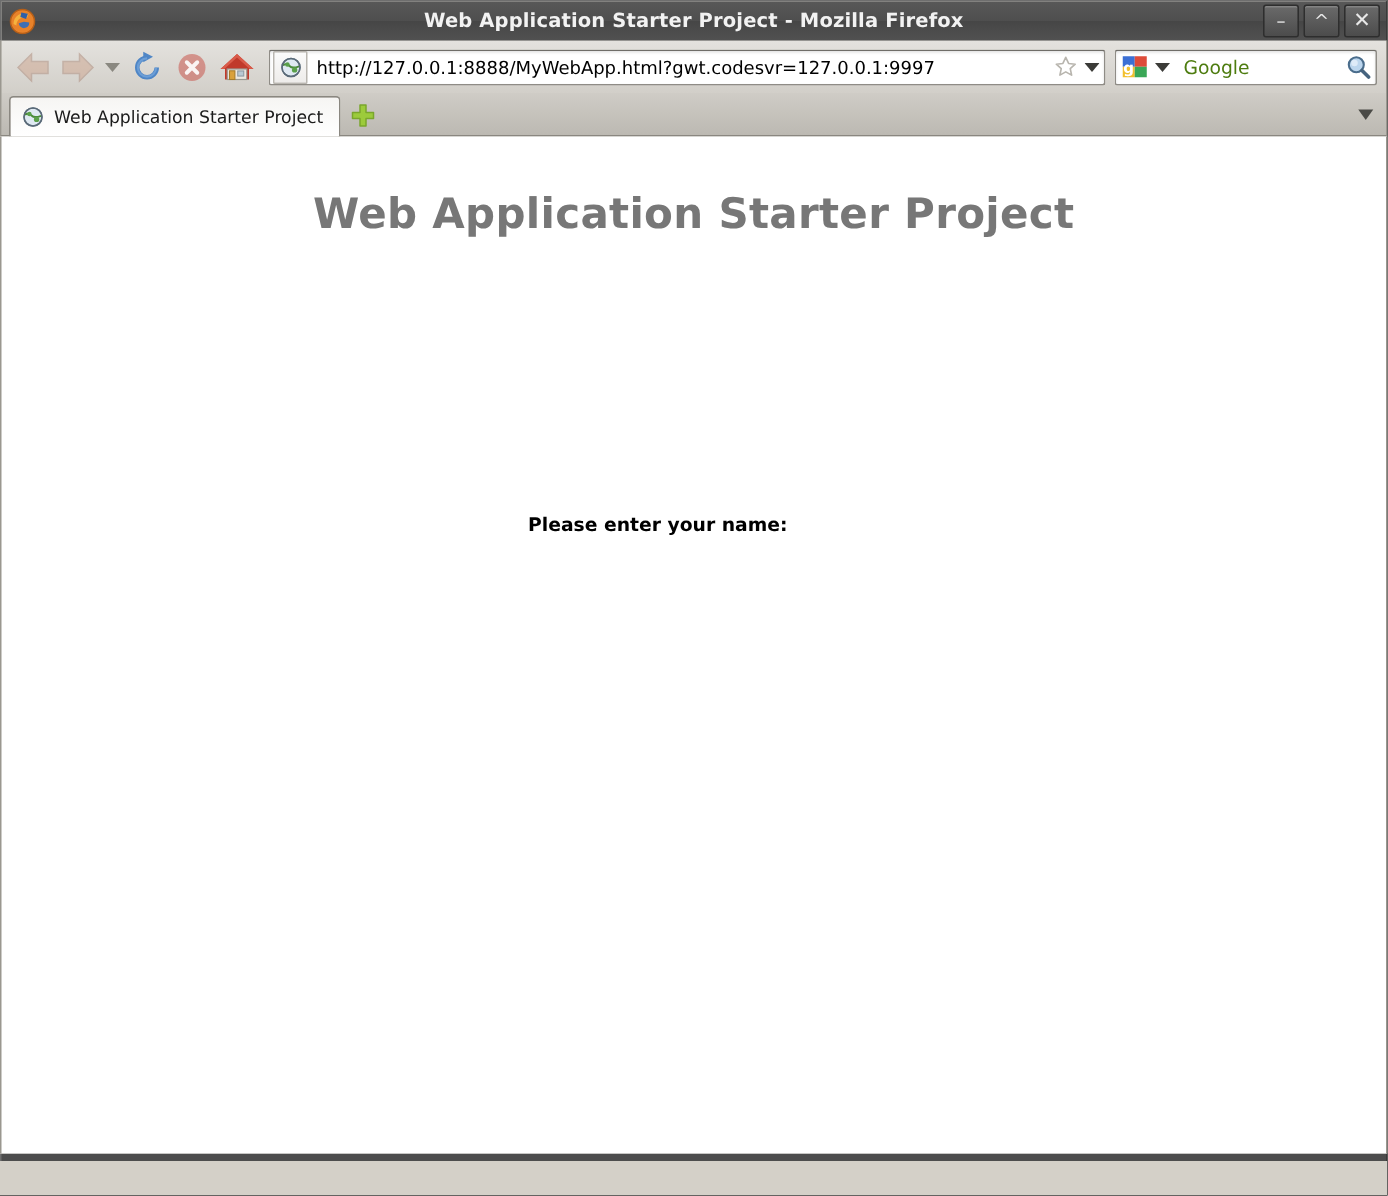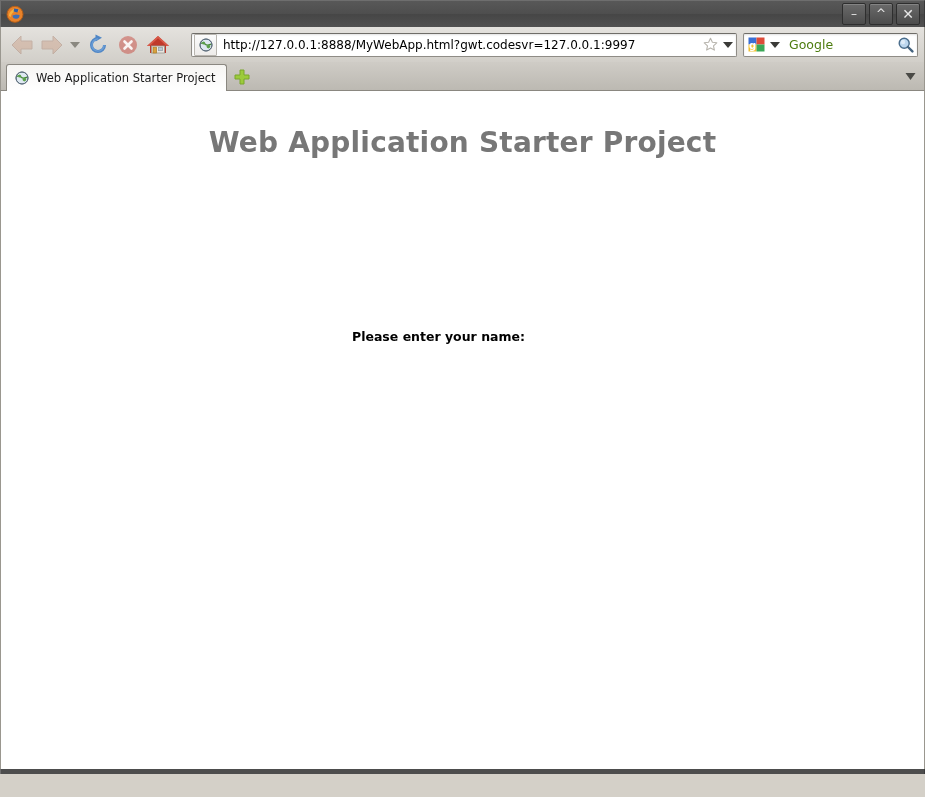--- a/index.html
+++ b/index.html
@@ -112,21 +112,21 @@
     align-items: center;
     justify-content: center;
     flex: 0 0 auto;
   }
   .navicon.small { width: 16px; }
 
   
   .urlbar {
     flex: 1 1 auto;
     height: 24px;
-    margin-left: 18px;
+    margin-left: 6px;
     background: #ffffff;
     border: 1px solid #8f8c86;
     border-top-color: #6f6d68;
     border-radius: 2px;
     display: flex;
     align-items: center;
     box-sizing: border-box;
     box-shadow: inset 0 1px 2px rgba(0,0,0,0.12);
     min-width: 0;
   }
@@ -253,21 +253,21 @@
     text-align: center;
     font-size: 28px;
     font-weight: bold;
     color: #777777;
     font-family: "DejaVu Sans", "Liberation Sans", sans-serif;
     letter-spacing: 0.2px;
   }
   .form-wrap {
     position: absolute;
     left: 351px;
-    top: 238px;
+    top: 251px;
   }
   .form-label {
     font-size: 12.5px;
     font-weight: bold;
     color: #000;
     font-family: "DejaVu Sans", "Liberation Sans", sans-serif;
     margin-bottom: 7px;
   }
   .form-row { display: flex; align-items: flex-start; gap: 3px; }
   .name-input {
@@ -312,20 +312,21 @@
   <div class="titlebar">
     <span class="ff-logo">
       <svg width="18" height="18" viewBox="0 0 18 18">
         <circle cx="9" cy="9.3" r="8" fill="#e8822a"></circle>
         <path d="M3 11 A7 7 0 0 1 13 4.5 L12 7 A5 5 0 0 0 5 12 Z" fill="#f5b23e"></path>
         <path d="M6.5 10.5 A3.5 3.5 0 0 0 13.5 10 L10 9.5 Z" fill="#3f6fb5"></path>
         <path d="M8.2 3.4 L12.6 4.2 L11.4 7.6 L7.6 6.4 Z" fill="#2f5fa8"></path>
         <circle cx="9" cy="9.3" r="8" fill="none" stroke="#b65f18" stroke-width="1"></circle>
       </svg>
     </span>
+    <span class="title-text">Web Application Starter Project - Mozilla Firefox</span>
     <span class="wincontrols">
       <span class="wbtn">–</span>
       <span class="wbtn">^</span>
       <span class="wbtn close">✕</span>
     </span>
   </div>
 
 
   <div class="navbar">
 

